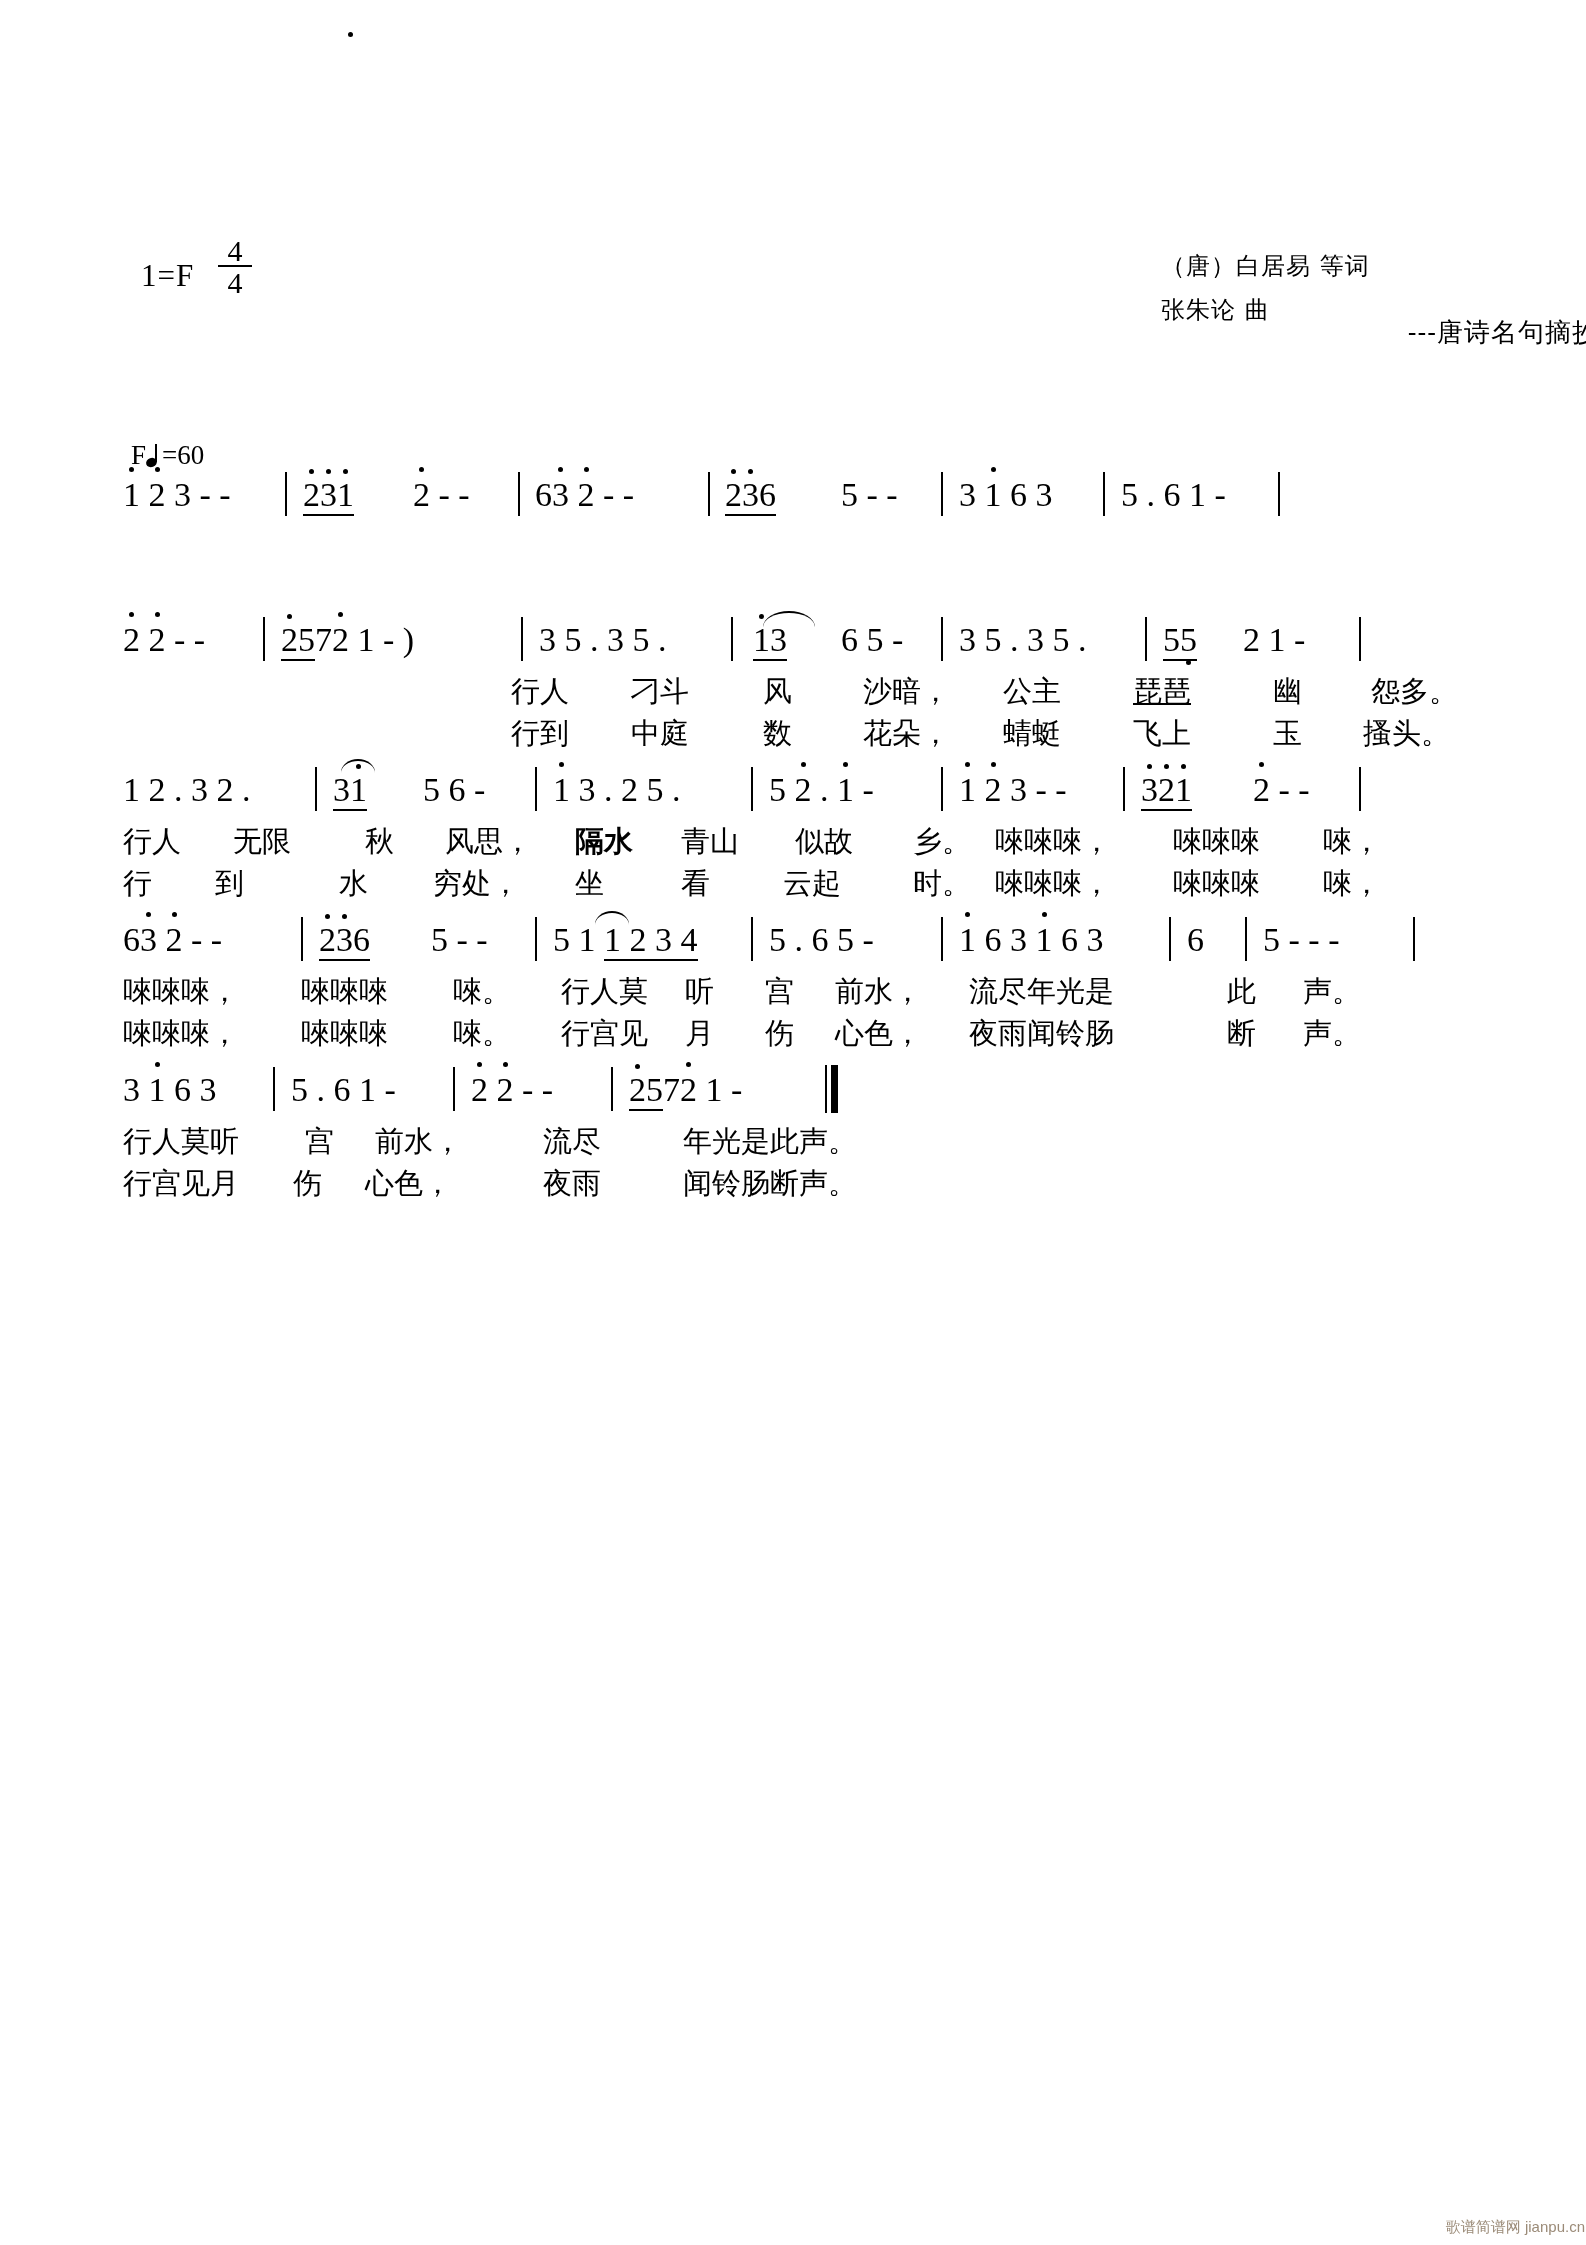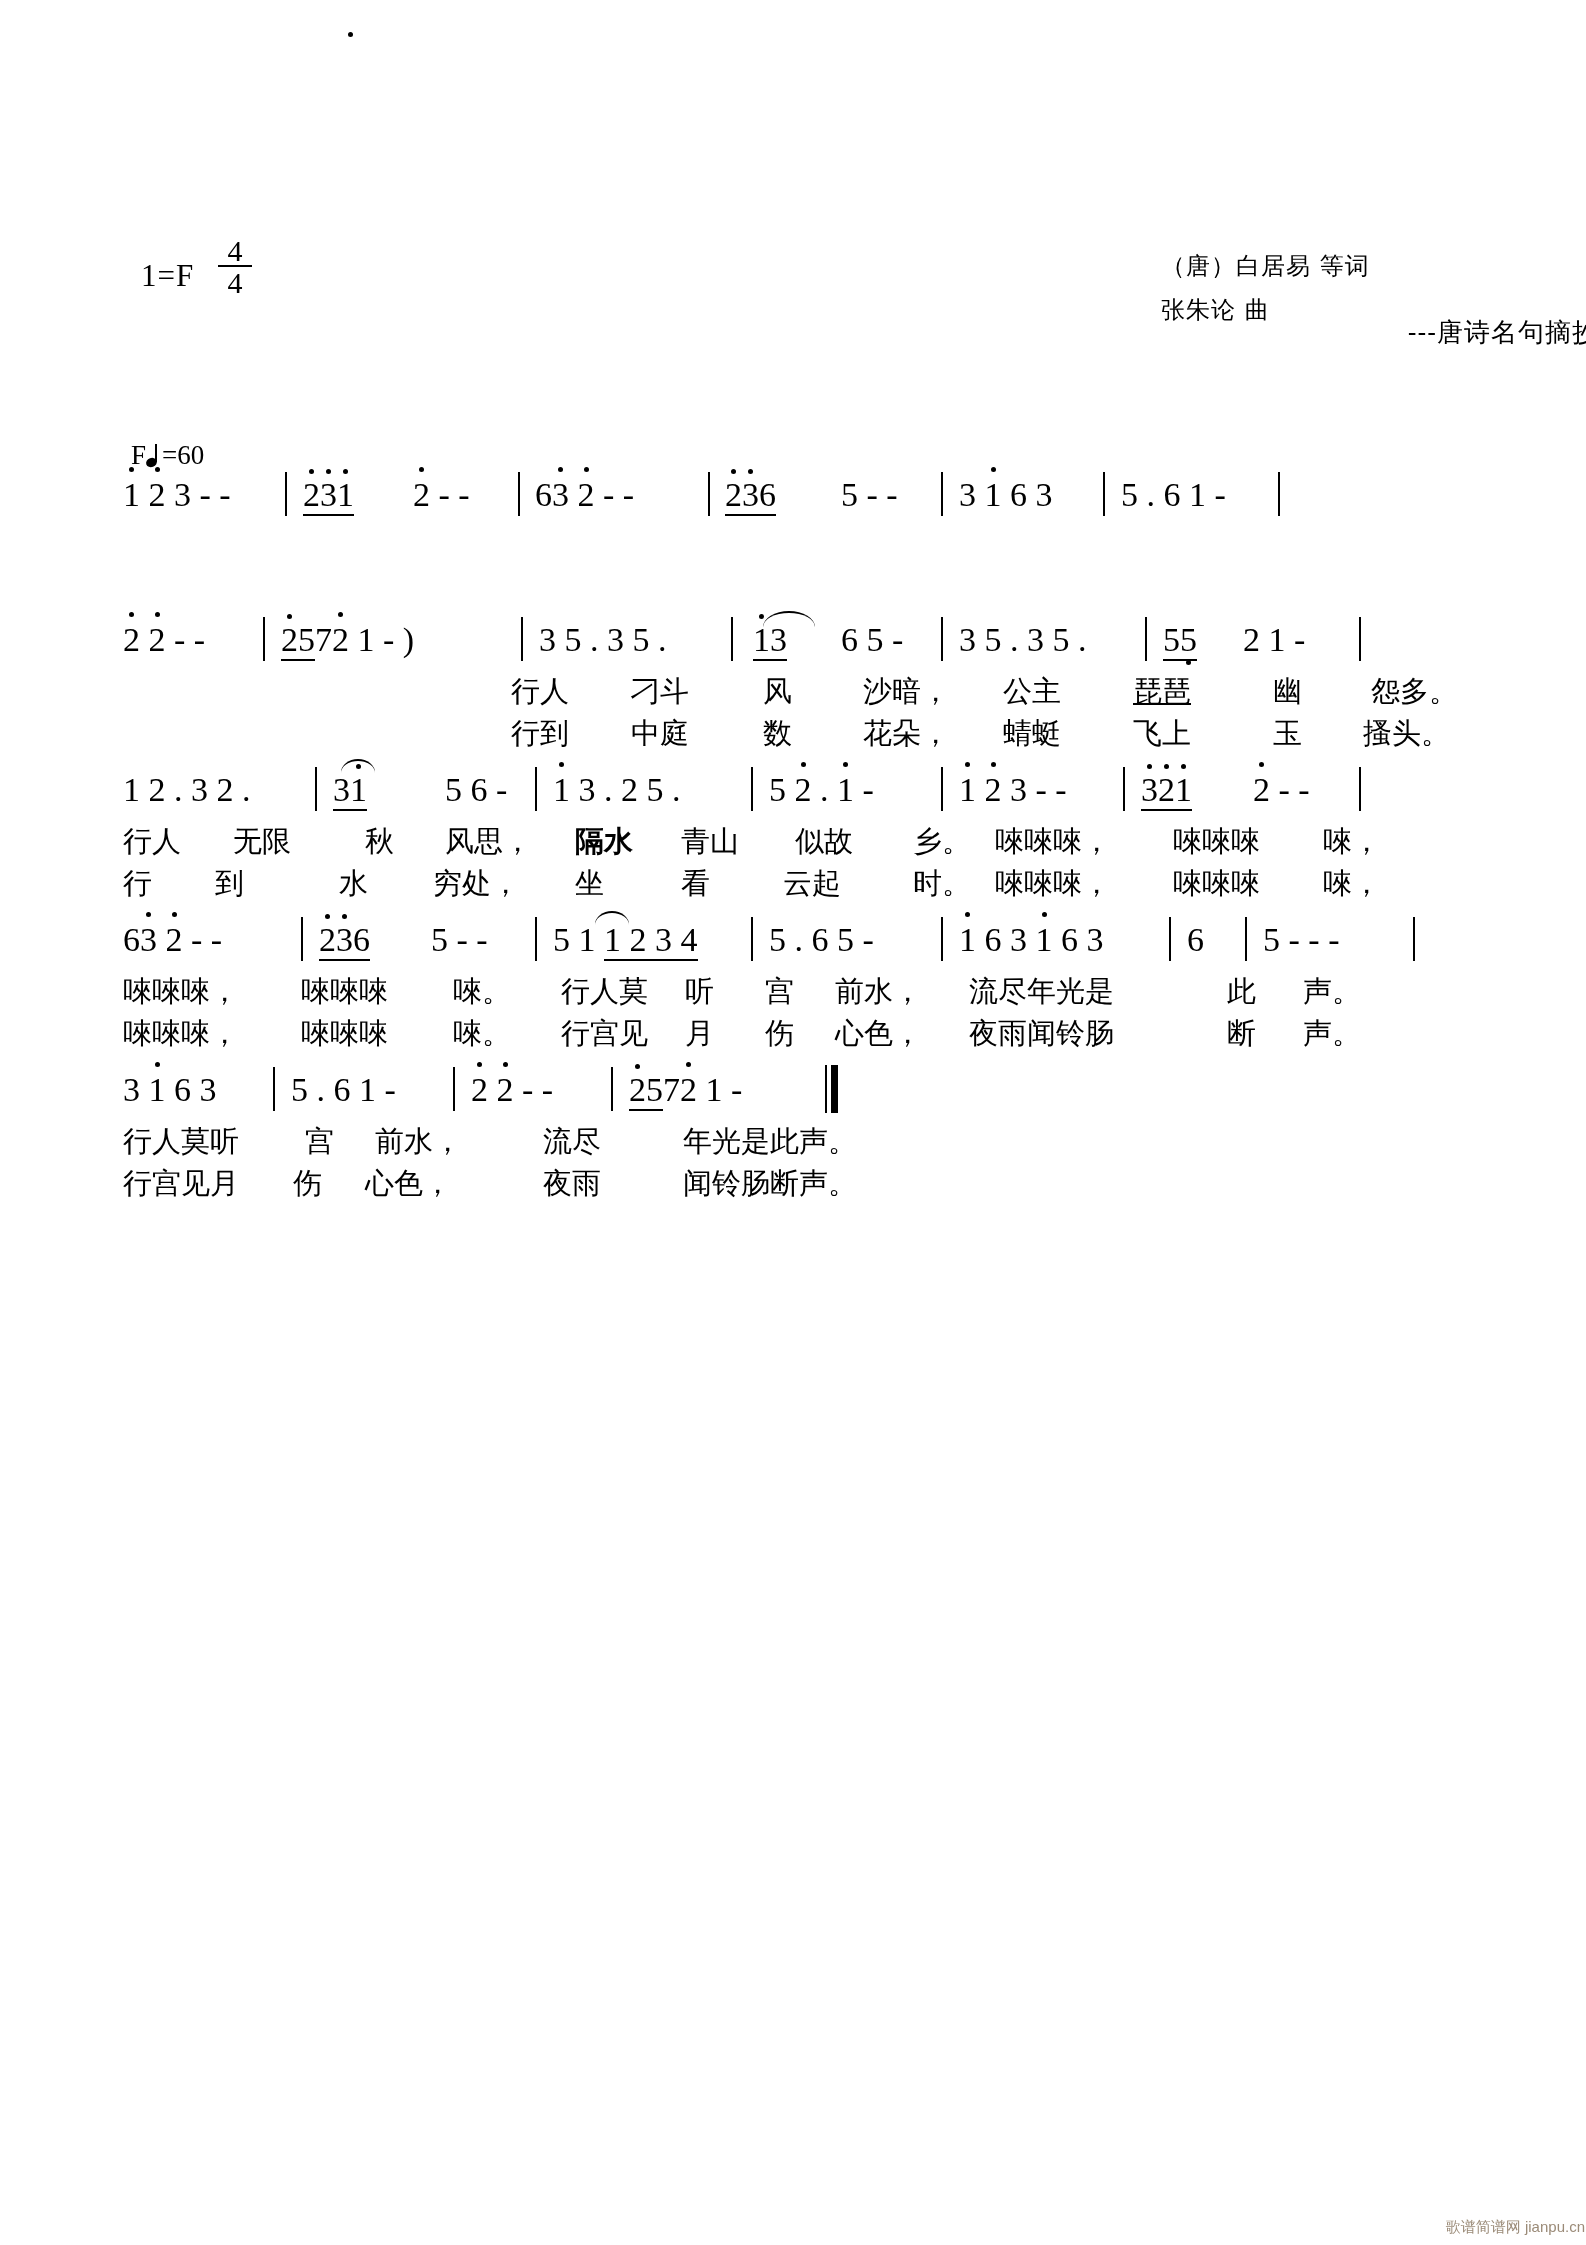--- a/index.html
+++ b/index.html
@@ -334,21 +334,21 @@
     <span class="ly" style="left:1150px;">玉</span>
     <span class="ly" style="left:1240px;">搔头。</span>
   </div>
 
   <div class="row" style="top:765px;">
     <div class="notes">
       <span class="n" style="left:0px;">1&nbsp;2&nbsp;.&nbsp;3&nbsp;2&nbsp;.</span>
       <span class="bar" style="left:192px;"></span>
       <span class="tie" style="left:218px; top:-6px;"></span>
       <span class="n" style="left:210px;"><span class="u1">3<span class="dotu">1</span></span></span>
-      <span class="n" style="left:300px;margin-left:22px;">5&nbsp;6&nbsp;-</span>
+      <span class="n" style="left:300px;">5&nbsp;6&nbsp;-</span>
       <span class="bar" style="left:412px;"></span>
       <span class="n" style="left:430px;"><span class="dotu">1</span>&nbsp;3&nbsp;.&nbsp;2&nbsp;5&nbsp;.</span>
       <span class="bar" style="left:628px;"></span>
       <span class="n" style="left:646px;">5&nbsp;<span class="dotu">2</span>&nbsp;.&nbsp;<span class="dotu">1</span>&nbsp;-</span>
       <span class="bar" style="left:818px;"></span>
       <span class="n" style="left:836px;"><span class="dotu">1</span>&nbsp;<span class="dotu">2</span>&nbsp;3&nbsp;-&nbsp;-</span>
       <span class="bar" style="left:1000px;"></span>
       <span class="n" style="left:1018px;"><span class="u1"><span class="dotu">3</span><span class="dotu">2</span><span class="dotu">1</span></span></span>
       <span class="n" style="left:1130px;"><span class="dotu">2</span>&nbsp;-&nbsp;-</span>
       <span class="bar" style="left:1236px;"></span>

